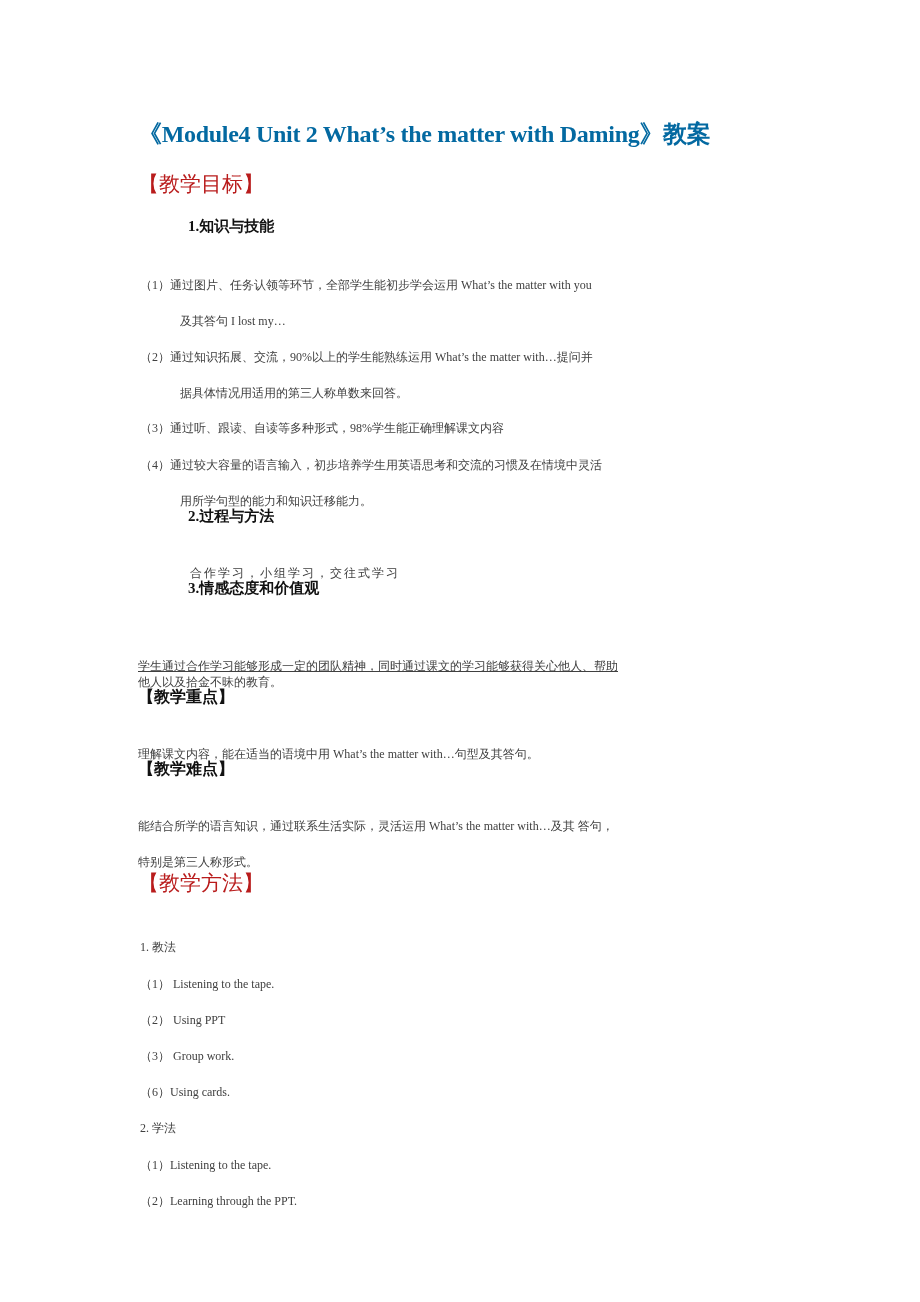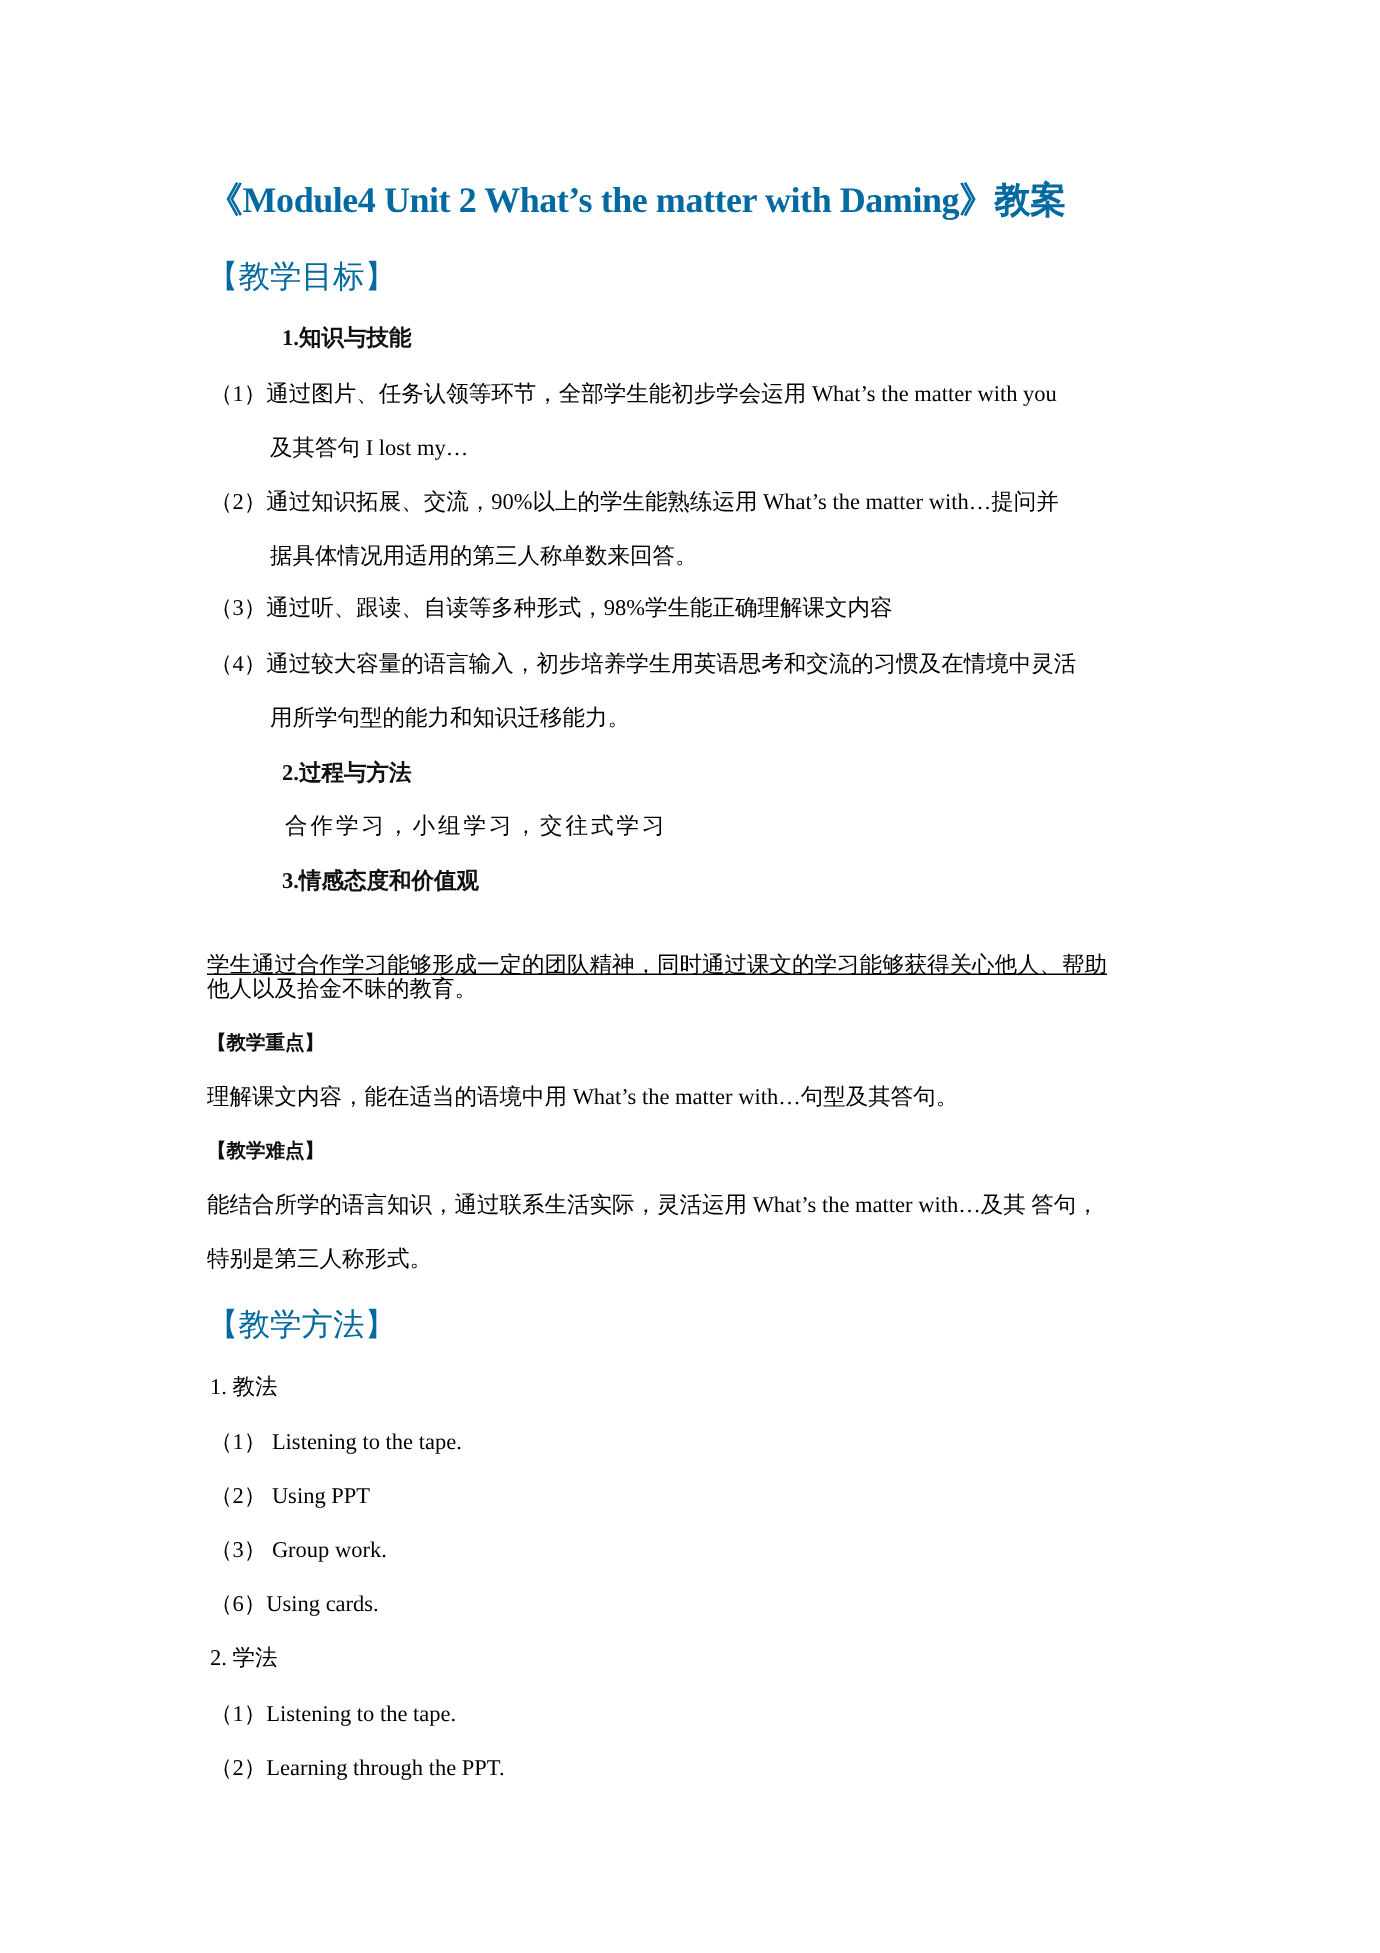--- a/index.html
+++ b/index.html
@@ -1,23 +1,23 @@
 <!DOCTYPE html>
 <html><head>
   <meta charset="utf-8">
   <style>
     html, body { margin: 0; padding: 0; background: #ffffff; }
     body { width: 920px; height: 1302px; position: relative; overflow: hidden;
            font-family: "Liberation Serif", "DejaVu Serif", serif; color: #222; }
     .line { position: absolute; white-space: nowrap; line-height: 1.2; }
     .title { left: 138px; top: 120px; font-size: 24px; font-weight: bold; color: #0369a1; letter-spacing: -0.3px; }
-    .h1 { left: 138px; font-size: 21px; color: #0369a1; font-family: "DejaVu Sans", "Liberation Sans", sans-serif; }
+    .h1 { left: 138px; font-size: 21px; color: #b91c1c; font-family: "DejaVu Sans", "Liberation Sans", sans-serif; }
     .sub { left: 188px; font-size: 15px; font-weight: bold; color: #111; }
-    .body { font-size: 15px; color: #000000; }
-    .h2 { left: 138px; font-size: 13px; font-weight: bold; color: #111; }
+    .body { font-size: 12px; color: #404040; margin-top: 24px; }
+    .h2 { left: 138px; font-size: 16px; font-weight: bold; color: #111; }
     .ind0 { left: 138px; }
     .ind1 { left: 140px; }
     .ind2 { left: 180px; }
     .ind3 { left: 190px; letter-spacing: 2px; }
   </style>
 </head>
 <body>
 
 <div>
   <div class="line title">《Module4 Unit 2 What’s the matter with Daming》教案</div>

